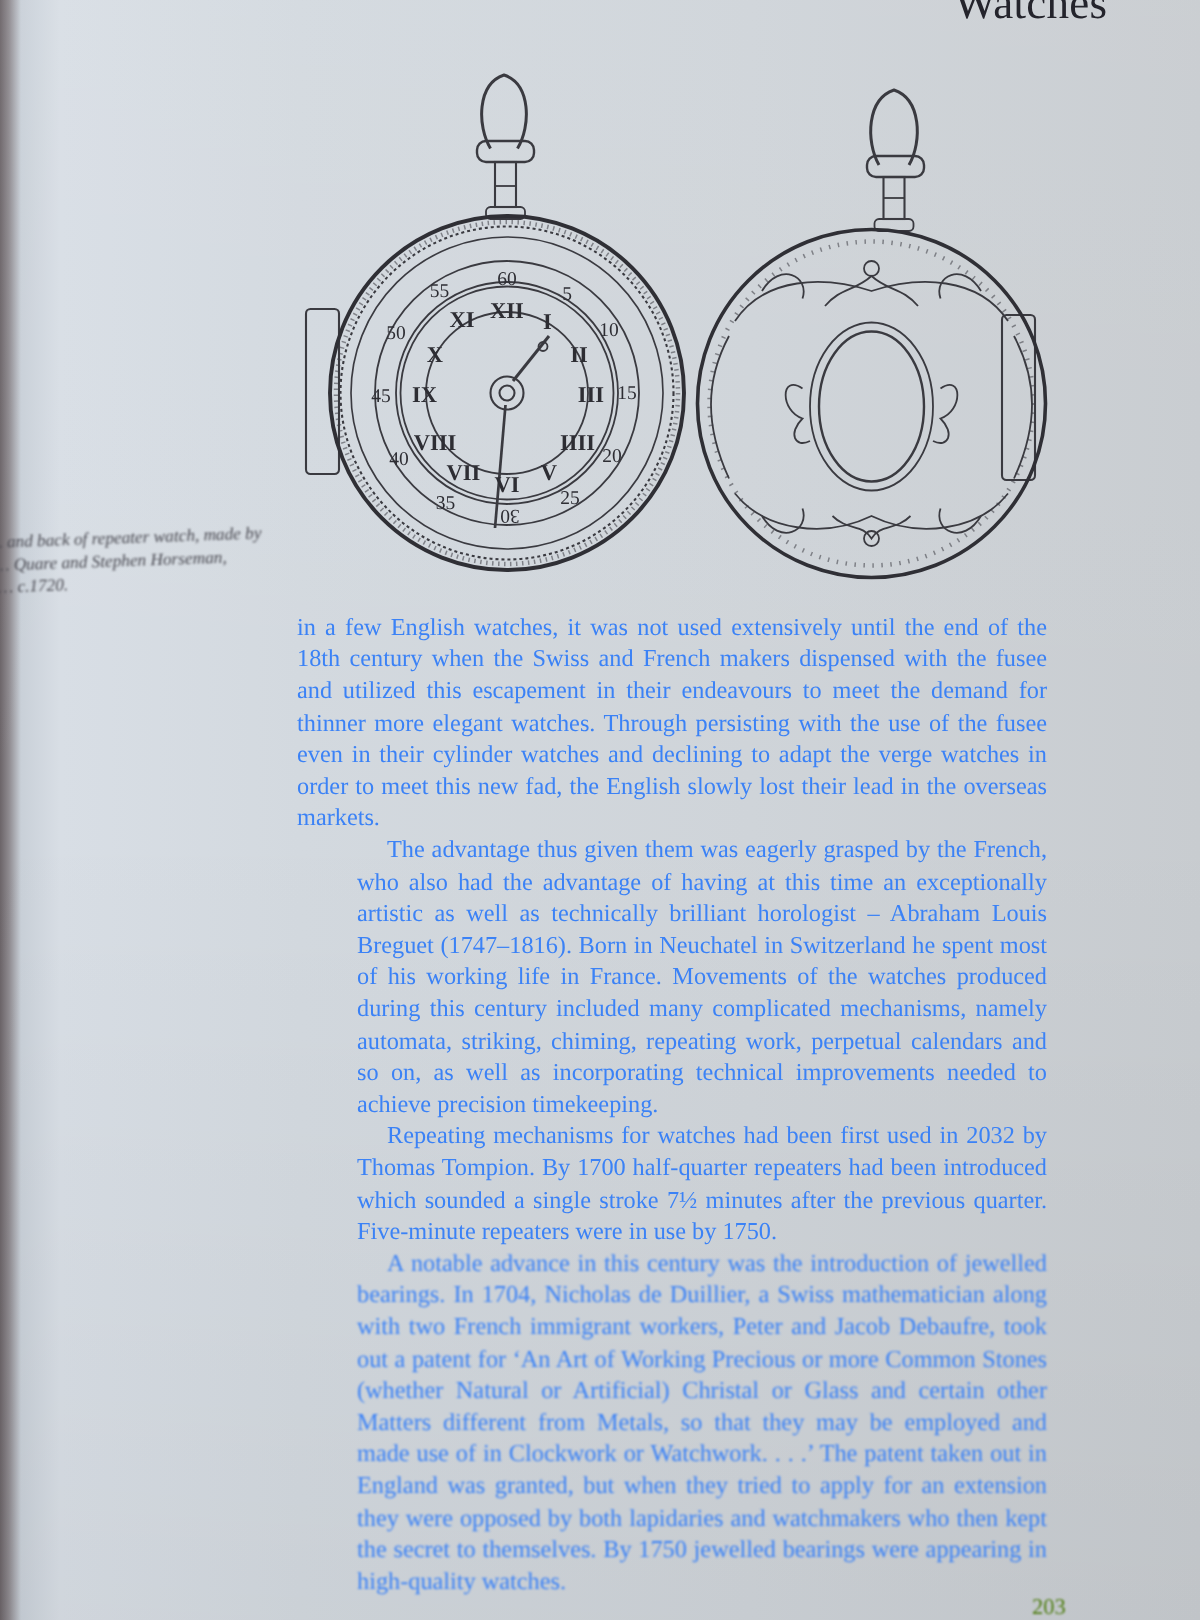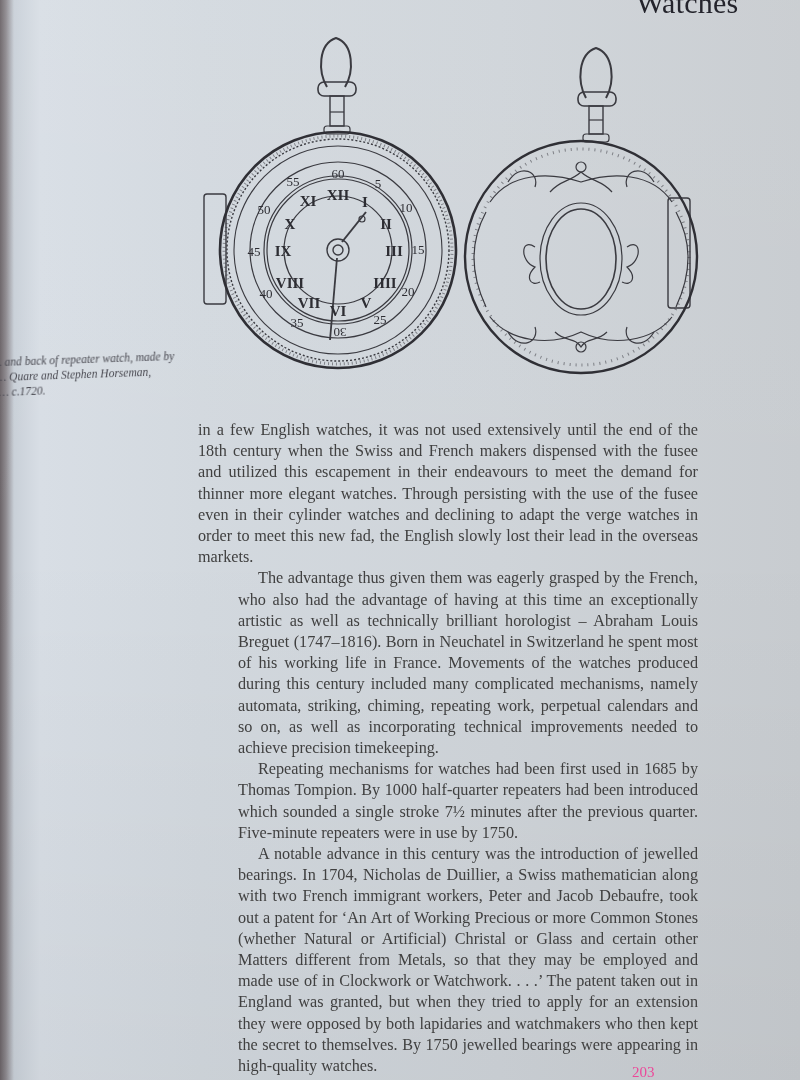--- a/index.html
+++ b/index.html
@@ -12,42 +12,42 @@
   .page-shade {
     position: absolute; left: 0; top: 0; width: 800px; height: 1080px;
     background: linear-gradient(180deg, rgba(255,255,255,0.05) 0%, rgba(0,0,0,0.0) 50%, rgba(0,0,0,0.04) 100%);
     pointer-events: none;
   }
   .running-head {
     position: absolute; left: 636px; top: -14px;
     font-size: 30px; color: #24242c; letter-spacing: 0.2px;
   }
   .figure {
-    position: absolute; left: 190px; top: 32px; width: 520px; height: 360px;
+    position: absolute; left: 190px; top: 44px; width: 520px; height: 360px;
   }
   .figure svg { position: absolute; left: 0; top: 0; }
   .caption {
     position: absolute; left: -8px; top: 352px; width: 190px;
     font-style: italic; font-size: 11.5px; line-height: 15px; color: #4a4a52;
     transform: rotate(-2deg);
     filter: blur(0.4px);
   }
   .body-text {
-    position: absolute; left: 198px; top: 420px; width: 500px;
+    position: absolute; left: 198px; top: 408px; width: 500px;
     font-size: 16.2px; line-height: 21.2px; text-align: justify;
-    color: #404040;
+    color: #3b82f6;
   }
   .body-text p { margin: 0; }
   .body-text p + p { text-indent: 20px; margin-left: 40px; }
   .body-text p.first { text-indent: 0; }
   .blur1 { filter: blur(0.25px); }
   .blur2 { filter: blur(0.55px); }
   .page-number {
-    position: absolute; left: 632px; top: 1064px;
-    font-size: 15px; color: #ec4899; filter: blur(0.6px);
+    position: absolute; left: 688px; top: 1064px;
+    font-size: 15px; color: #4d7c0f; filter: blur(0.6px);
   }
 </style>
 </head>
 <body>
 
 <div class="page-shade"></div>
 
 <div class="running-head">Watches</div>
 
 <div class="figure">
@@ -153,17 +153,17 @@
 
 <div class="caption blur2">
   <div>… and back of repeater watch, made by</div>
   <div style="padding-left:4px">… Quare and Stephen Horseman,</div>
   <div style="padding-left:6px">… c.1720.</div>
 </div>
 
 <div class="body-text">
   <p class="first blur1">in a few English watches, it was not used extensively until the end of the 18th century when the Swiss and French makers dispensed with the fusee and utilized this escapement in their endeavours to meet the demand for thinner more elegant watches. Through persisting with the use of the fusee even in their cylinder watches and declining to adapt the verge watches in order to meet this new fad, the English slowly lost their lead in the overseas markets.</p>
   <p class="blur1">The advantage thus given them was eagerly grasped by the French, who also had the advantage of having at this time an exceptionally artistic as well as technically brilliant horologist – Abraham Louis Breguet (1747–1816). Born in Neuchatel in Switzerland he spent most of his working life in France. Movements of the watches produced during this century included many complicated mechanisms, namely automata, striking, chiming, repeating work, perpetual calendars and so on, as well as incorporating technical improvements needed to achieve precision timekeeping.</p>
-  <p class="blur1">Repeating mechanisms for watches had been first used in 1685 by Thomas Tompion. By 1000 half-quarter repeaters had been introduced which sounded a single stroke 7½ minutes after the previous quarter. Five-minute repeaters were in use by 1750.</p>
+  <p class="blur1">Repeating mechanisms for watches had been first used in 2032 by Thomas Tompion. By 1700 half-quarter repeaters had been introduced which sounded a single stroke 7½ minutes after the previous quarter. Five-minute repeaters were in use by 1750.</p>
   <p class="blur2">A notable advance in this century was the introduction of jewelled bearings. In 1704, Nicholas de Duillier, a Swiss mathematician along with two French immigrant workers, Peter and Jacob Debaufre, took out a patent for ‘An Art of Working Precious or more Common Stones (whether Natural or Artificial) Christal or Glass and certain other Matters different from Metals, so that they may be employed and made use of in Clockwork or Watchwork. . . .’ The patent taken out in England was granted, but when they tried to apply for an extension they were opposed by both lapidaries and watchmakers who then kept the secret to themselves. By 1750 jewelled bearings were appearing in high-quality watches.</p>
 </div>
 
 <div class="page-number">203</div>
 
 </body></html>

